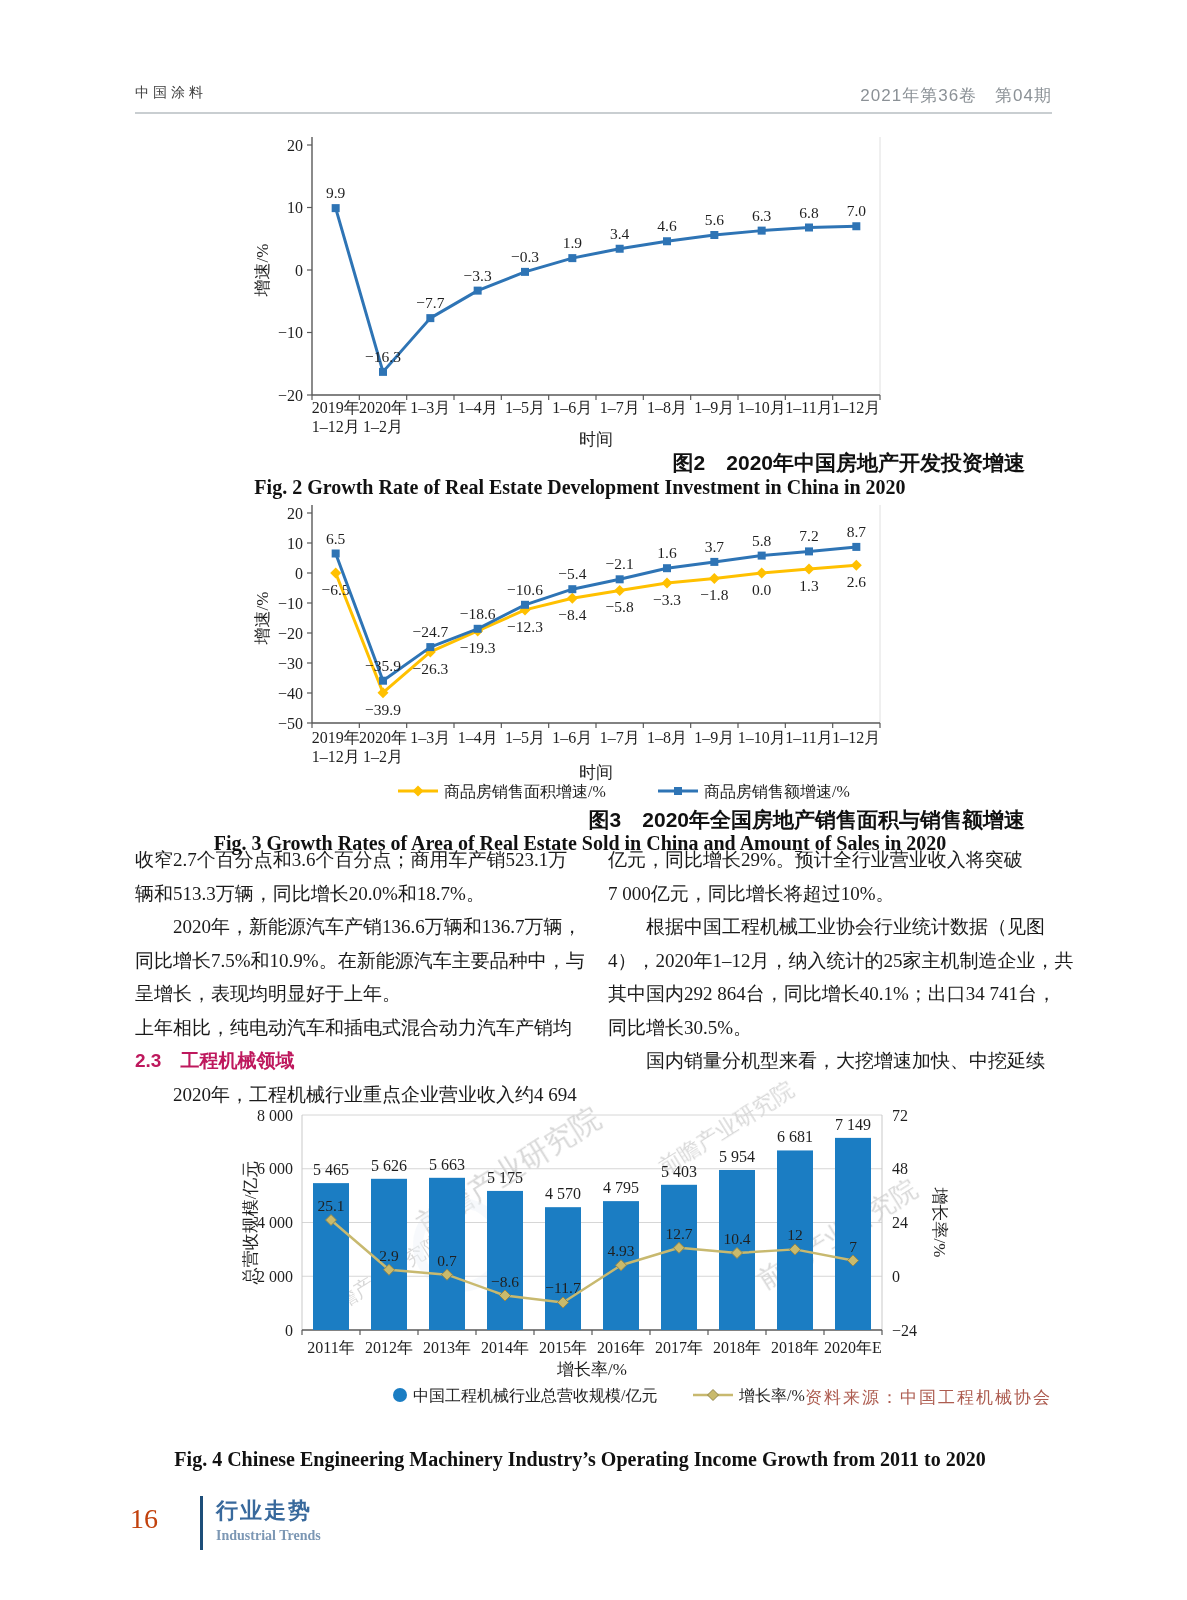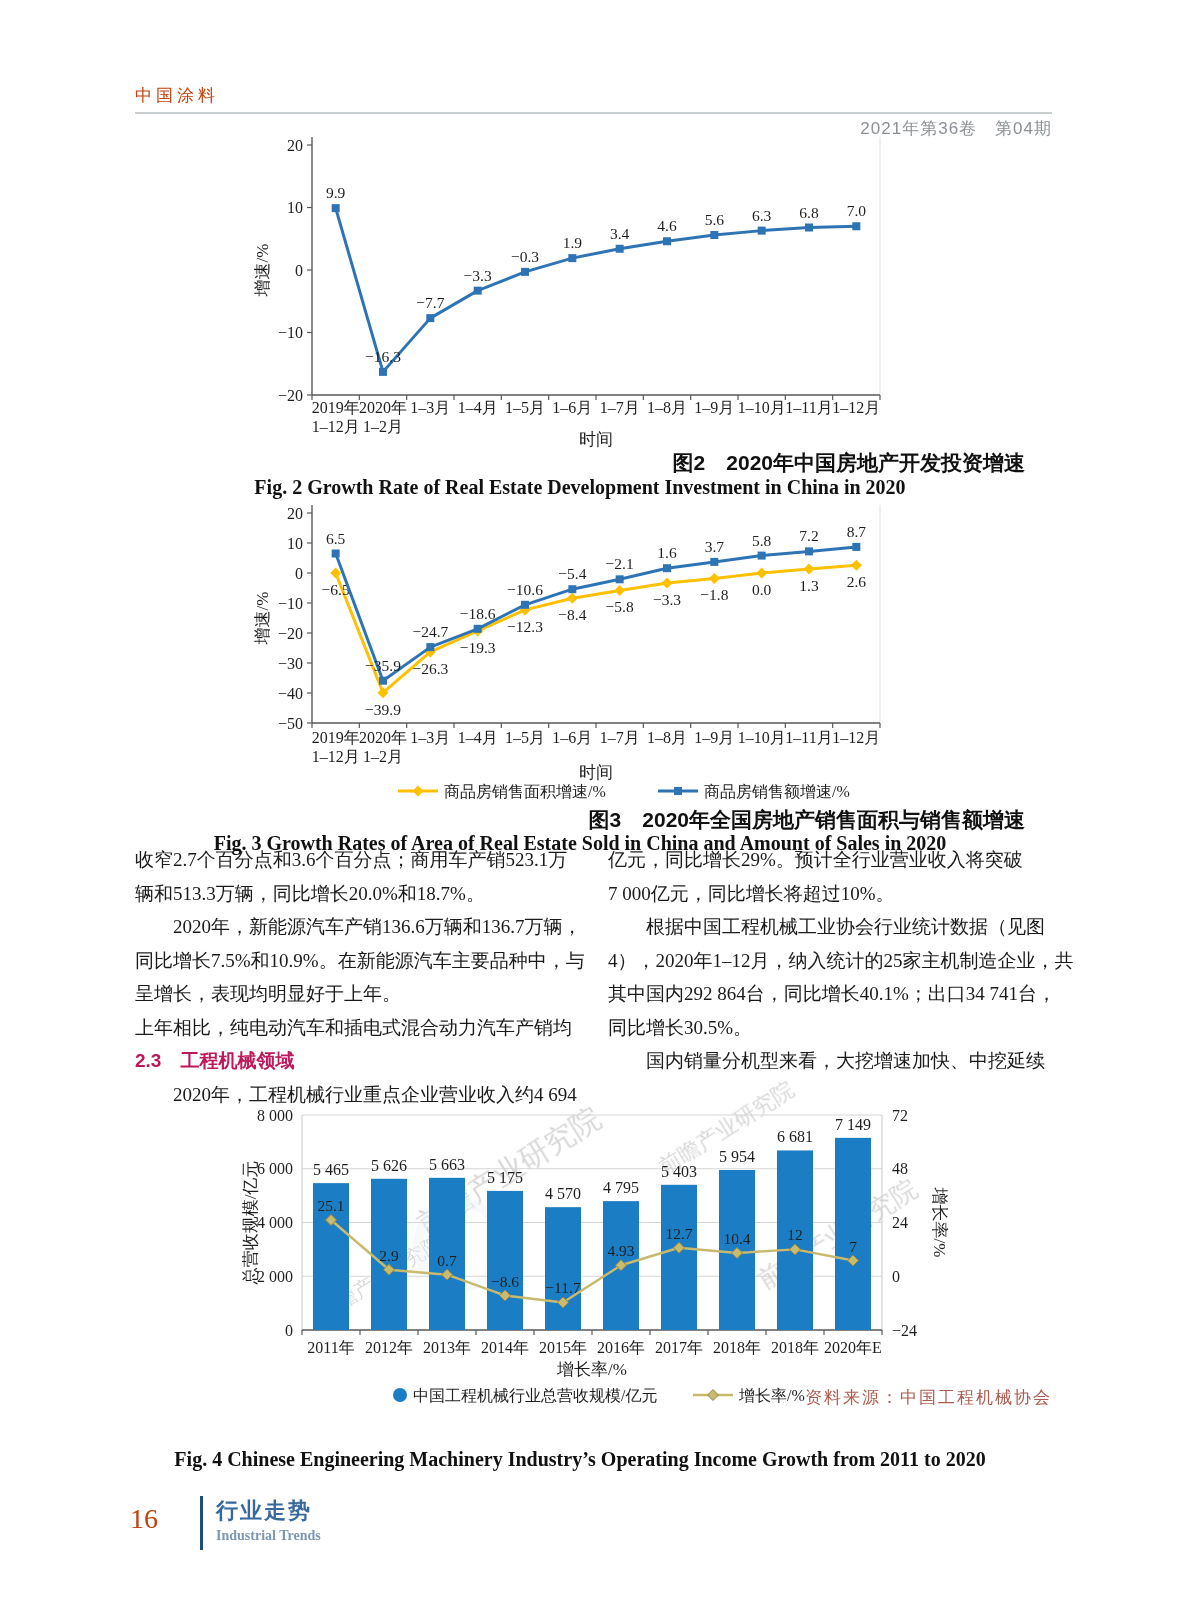--- a/index.html
+++ b/index.html
@@ -1,22 +1,22 @@
 <!DOCTYPE html>
 <html><head>
 <meta charset="utf-8">
 <style>
   html,body{margin:0;padding:0;background:#e9e9e9;}
   .page{position:relative;width:1187px;height:1600px;background:#ffffff;margin:0 auto;
         font-family:"Liberation Serif","DejaVu Serif",serif;color:#1a1a1a;overflow:hidden;}
   
-  .hdr-left{position:absolute;left:135px;top:84px;font-size:17px;color:#c2410c;
+  .hdr-left{position:absolute;left:135px;top:84px;font-size:14px;color:#404040;
             font-family:"Liberation Sans","DejaVu Sans",sans-serif;letter-spacing:4px;}
   .hdr-right{position:absolute;right:135px;top:84px;font-size:17px;color:#8b9196;
-             font-family:"Liberation Sans","DejaVu Sans",sans-serif;letter-spacing:1px;margin-top:33px;}
+             font-family:"Liberation Sans","DejaVu Sans",sans-serif;letter-spacing:1px;}
   .hdr-rule{position:absolute;left:135px;top:112px;width:917px;height:2px;background:#c9ced1;}
   
   svg{position:absolute;overflow:visible;}
   svg text{font-family:"Liberation Serif","DejaVu Serif",serif;fill:#1f1f1f;}
   #fig2svg{left:250px;top:130px;}
   #fig3svg{left:250px;top:500px;}
   #fig4svg{left:245px;top:1085px;}
   
   .cap{position:absolute;left:135px;width:890px;text-align:center;font-weight:bold;color:#111;}
   .cap-zh{font-size:21px;font-family:Liberation Sans, sans-serif;text-align:right;}

